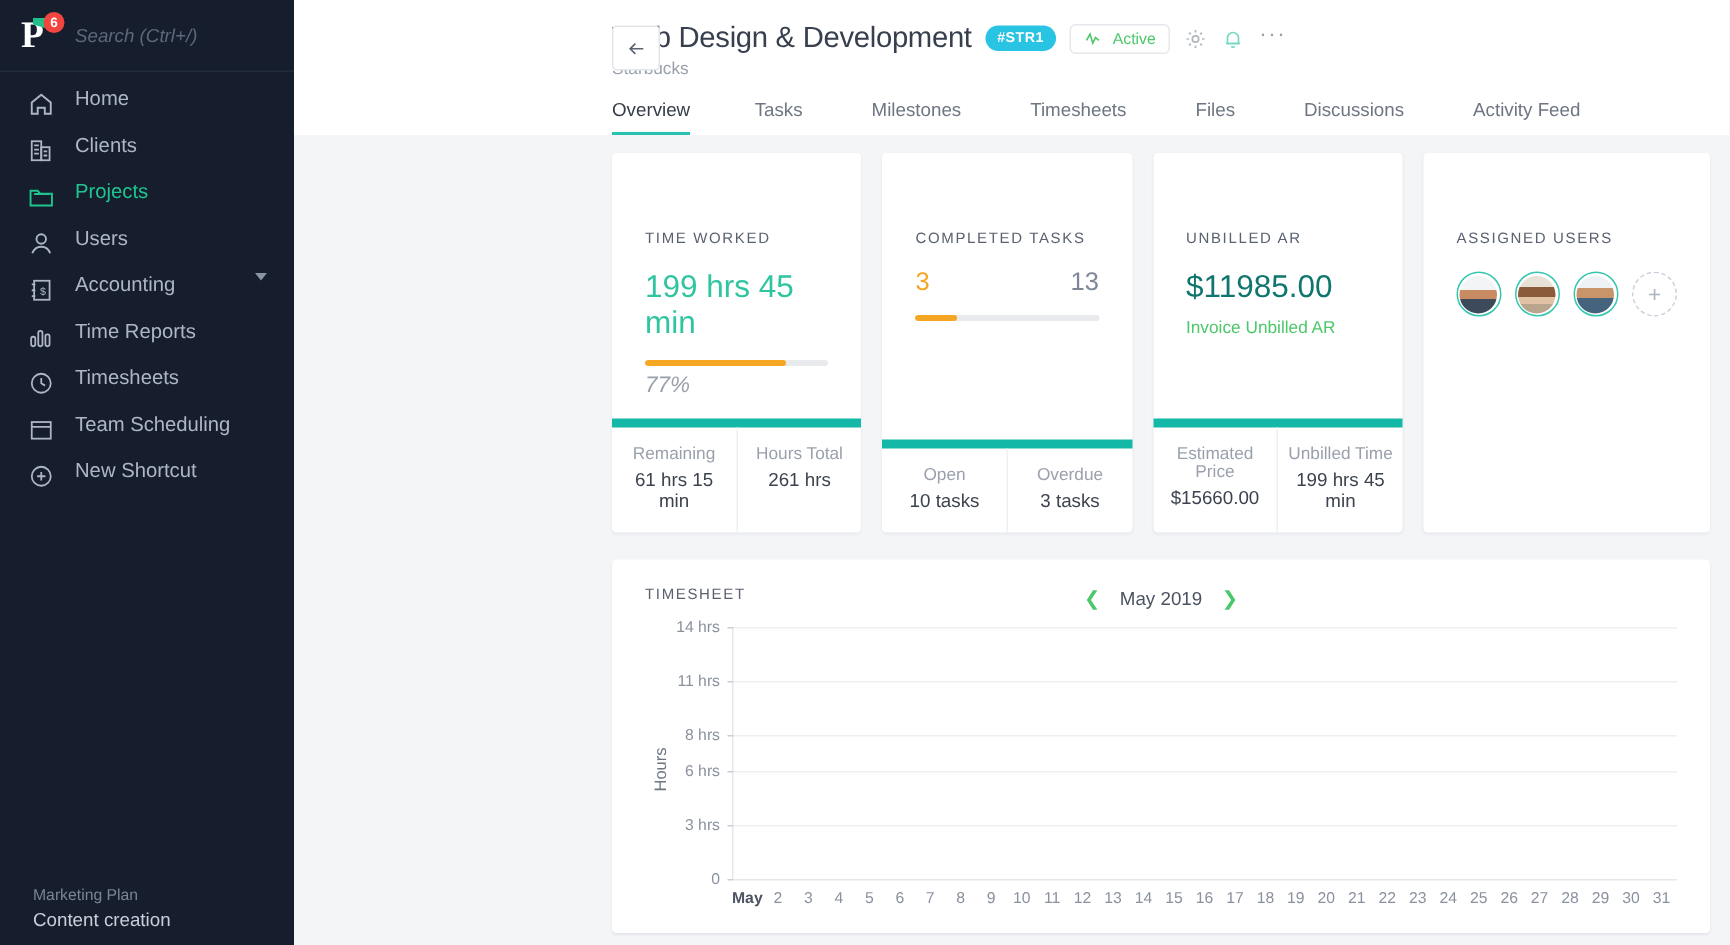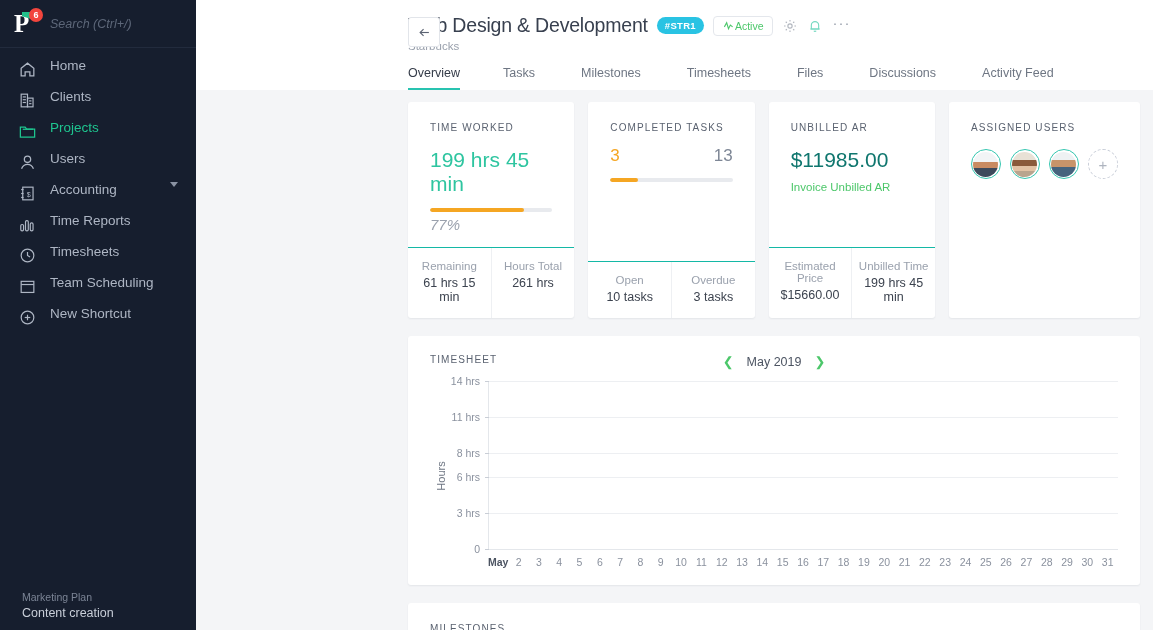--- a/index.html
+++ b/index.html
@@ -80,21 +80,21 @@
     cursor: pointer;
   }
   .title-row { display: flex; align-items: center; padding-top: 14px; gap: 9px; }
   .proj-title { font-size: 19.5px; color: #38404f; font-weight: normal; letter-spacing: -.2px; }
   .pill-id {
     background: #29c3e3; color: #fff; font-size: 9.5px; font-weight: bold;
     border-radius: 9px; padding: 3px 8px 3px 8px; letter-spacing: .3px;
   }
   .pill-active {
     border: 1px solid #e4e7ec; border-radius: 4px; color: #4cc76a;
-    font-size: 10.5px; padding: 3px 9px; display: flex; align-items: center; gap: 1px;
+    font-size: 10.5px; padding: 3px 9px; display: flex; align-items: center; gap: 8px;
   }
   .hdr-ico { width: 16px; height: 16px; cursor: pointer; opacity: .65; }
   .hdr-dots { color: #9aa1ad; font-size: 15px; letter-spacing: 1px; cursor: pointer; padding-bottom: 6px; }
   .subtitle { color: #99a0ac; font-size: 11.5px; padding-top: 3px; }
   .tabs { display: flex; gap: 0; padding-top: 14px; }
   .tab {
     font-size: 12.5px; color: #6e7683; padding: 0 23px 10px 23px; cursor: pointer;
     position: relative; white-space: nowrap;
   }
   .tab:first-child { padding-left: 0; padding-right: 20px; }
@@ -107,33 +107,33 @@
   .content { padding: 12px 13px 0 212px; overflow: hidden; }
 
   
   .cards { display: flex; gap: 14px; }
   .card {
     background: #fff; border-radius: 3px; box-shadow: 0 1px 2px rgba(20,30,50,.07);
     flex: 1; display: flex; flex-direction: column;
   }
   .card-top { padding: 20px 22px 14px 22px; flex: 1; }
   .card-label {
-    font-size: 10px; color: #5a6270; letter-spacing: 1.1px; font-weight: normal;
+    font-size: 10px; color: #5a6270; letter-spacing: 1.1px; font-weight: normal; margin-top: 32px;
   }
   .card-big { font-size: 21px; color: #2ec5a0; margin-top: 15px; font-weight: normal; }
   .card-big.red { color: #0f766e; }
   .card-sub-link { color: #4cc76a; font-size: 11.5px; margin-top: 9px; cursor: pointer; }
   .prog-wrap { margin-top: 12px; }
   .prog-track { height: 4px; background: #e8eaee; border-radius: 2px; overflow: hidden; }
   .prog-fill { height: 4px; background: #f5a623; border-radius: 2px; }
   .prog-pct { font-size: 15px; color: #9aa1ad; font-style: italic; margin-top: 4px; }
   .ct-row { display: flex; justify-content: space-between; align-items: flex-end; margin-top: 13px; }
   .ct-num { font-size: 17px; color: #f5a623; }
   .ct-tot { font-size: 17px; color: #7e8796; }
-  .card-foot { display: flex; border-top: 1px solid #14b8a6; }
+  .card-foot { display: flex; border-top: 6px solid #14b8a6; }
   .cf-cell {
     flex: 1; text-align: center; padding: 12px 4px 14px 4px;
   }
   .cf-cell + .cf-cell { border-left: 1px solid #eef0f3; }
   .cf-k { font-size: 11.5px; color: #9aa1ad; }
   .cf-v { font-size: 12.5px; color: #3c4椒; color: #3c434f; margin-top: 4px; }
   .avatars { display: flex; gap: 9px; margin-top: 16px; align-items: center; }
   .av {
     width: 30px; height: 30px; border-radius: 50%; border: 1.5px solid #36c6b0;
     padding: 1.5px; position: relative; overflow: hidden; cursor: pointer;

